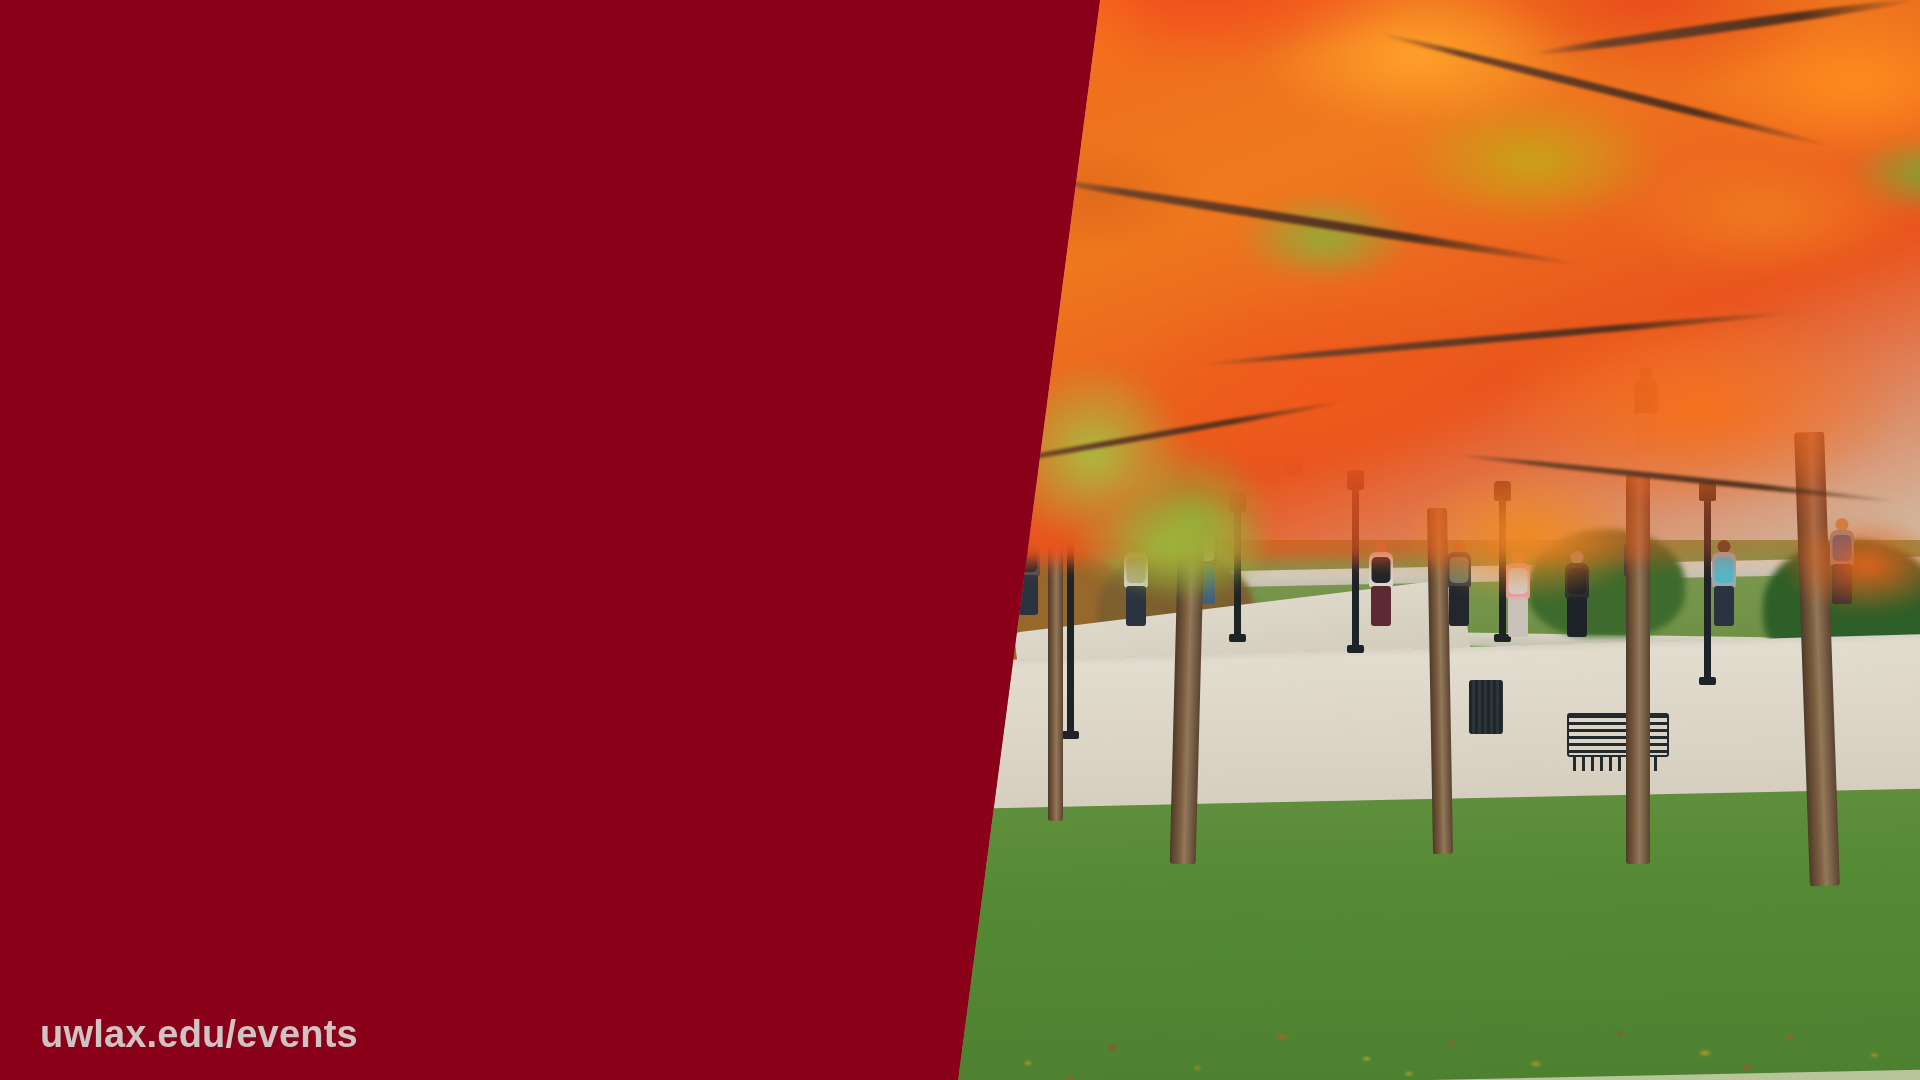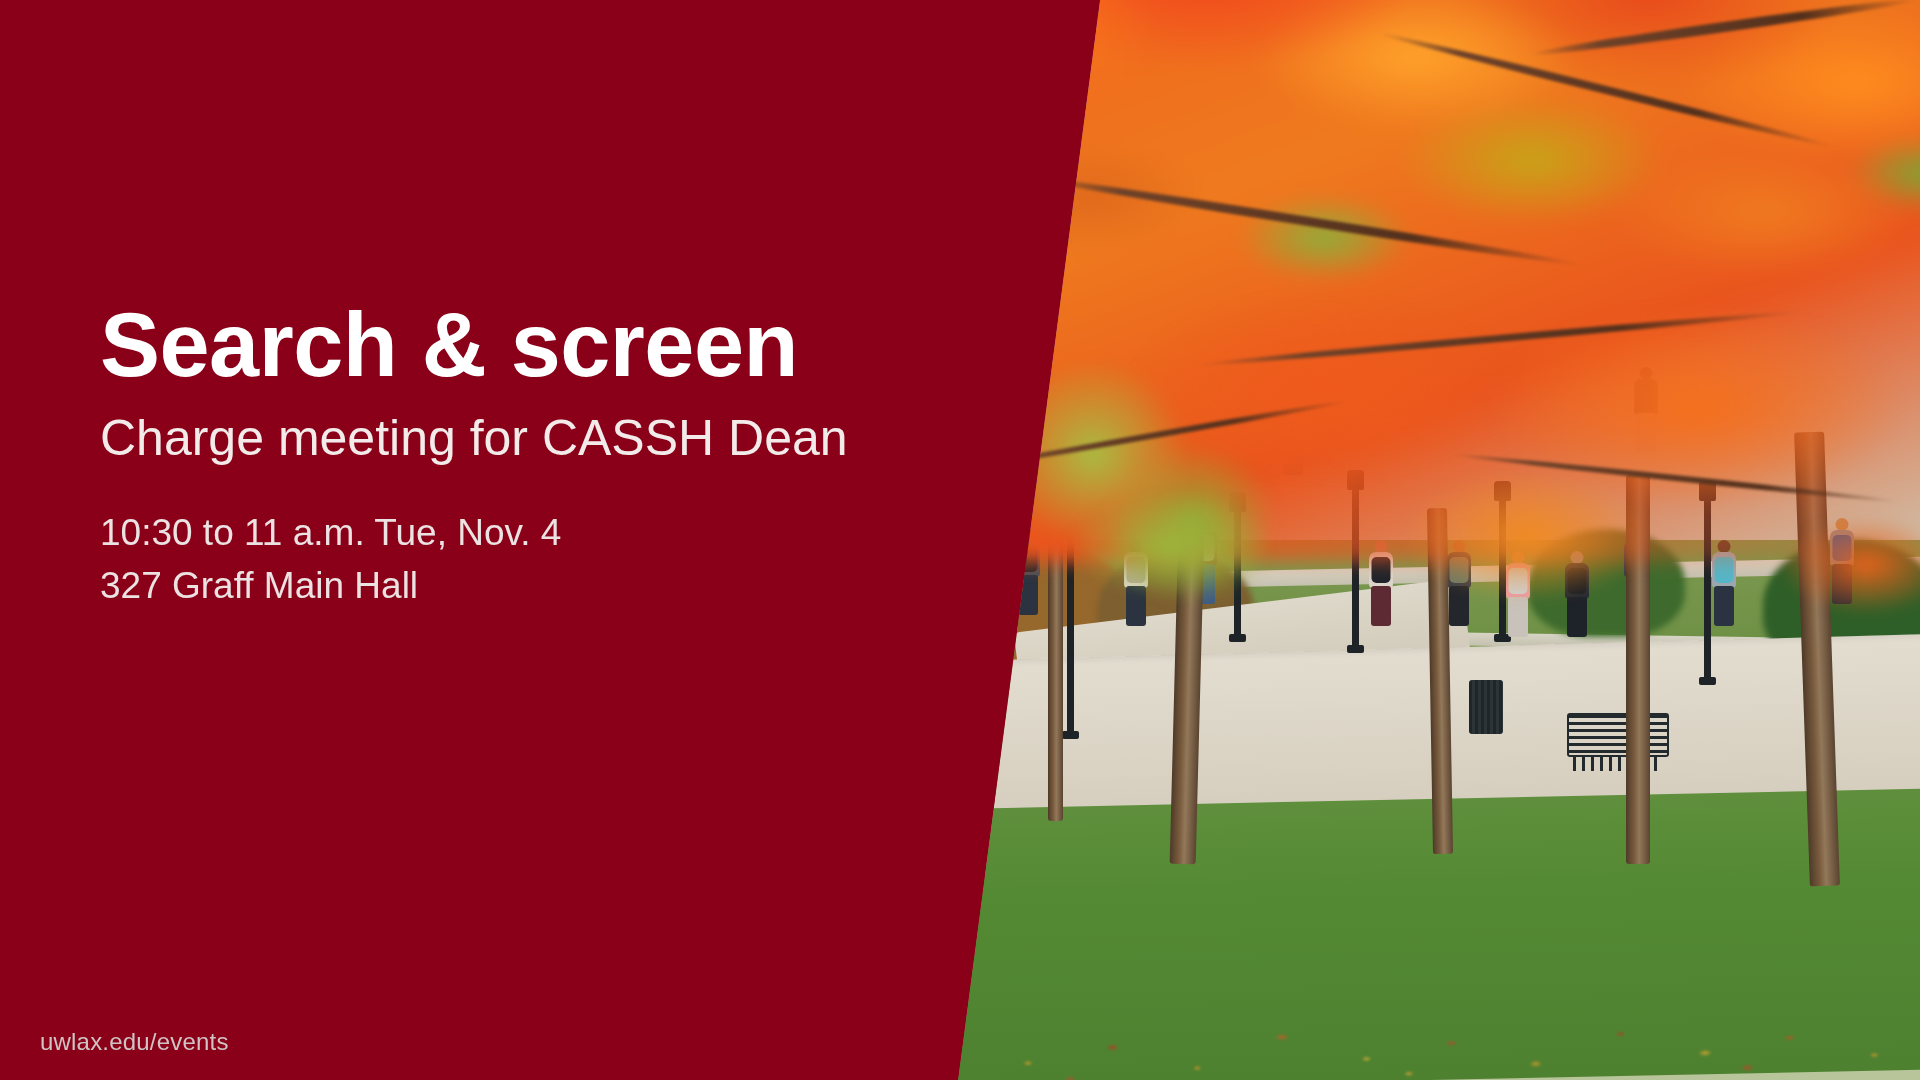--- a/index.html
+++ b/index.html
@@ -261,22 +261,22 @@
     font-weight: 400;
     line-height: 1.42;
     color: #ece2e2;
     margin: 0;
     white-space: nowrap;
   }
   .footer-url {
     position: absolute;
     left: 40px;
     bottom: 24px;
-    font-size: 24px;
-    font-weight: 400;
+    font-size: 38px;
+    font-weight: 700;
     color: #cfc3c3;
     z-index: 5;
     letter-spacing: .2px;
   }
 </style>
 </head>
 <body>
 
 <div id="slide">
 
@@ -401,22 +401,16 @@
       <div class="branch b3"></div>
       <div class="branch b4"></div>
       <div class="branch b5"></div>
       <div class="branch b6"></div>
 
     </div>
   </div>
 
   <div class="maroon"></div>
 
-  <div class="content">
-    <h1 class="headline">Search &amp; screen</h1>
-    <h2 class="subhead">Charge meeting for CASSH Dean</h2>
-    <p class="detail">10:30 to 11 a.m. Tue, Nov. 4</p>
-    <p class="detail">327 Graff Main Hall</p>
-  </div>
 
   <div class="footer-url">uwlax.edu/events</div>
 
 </div>
 
 </body></html>

